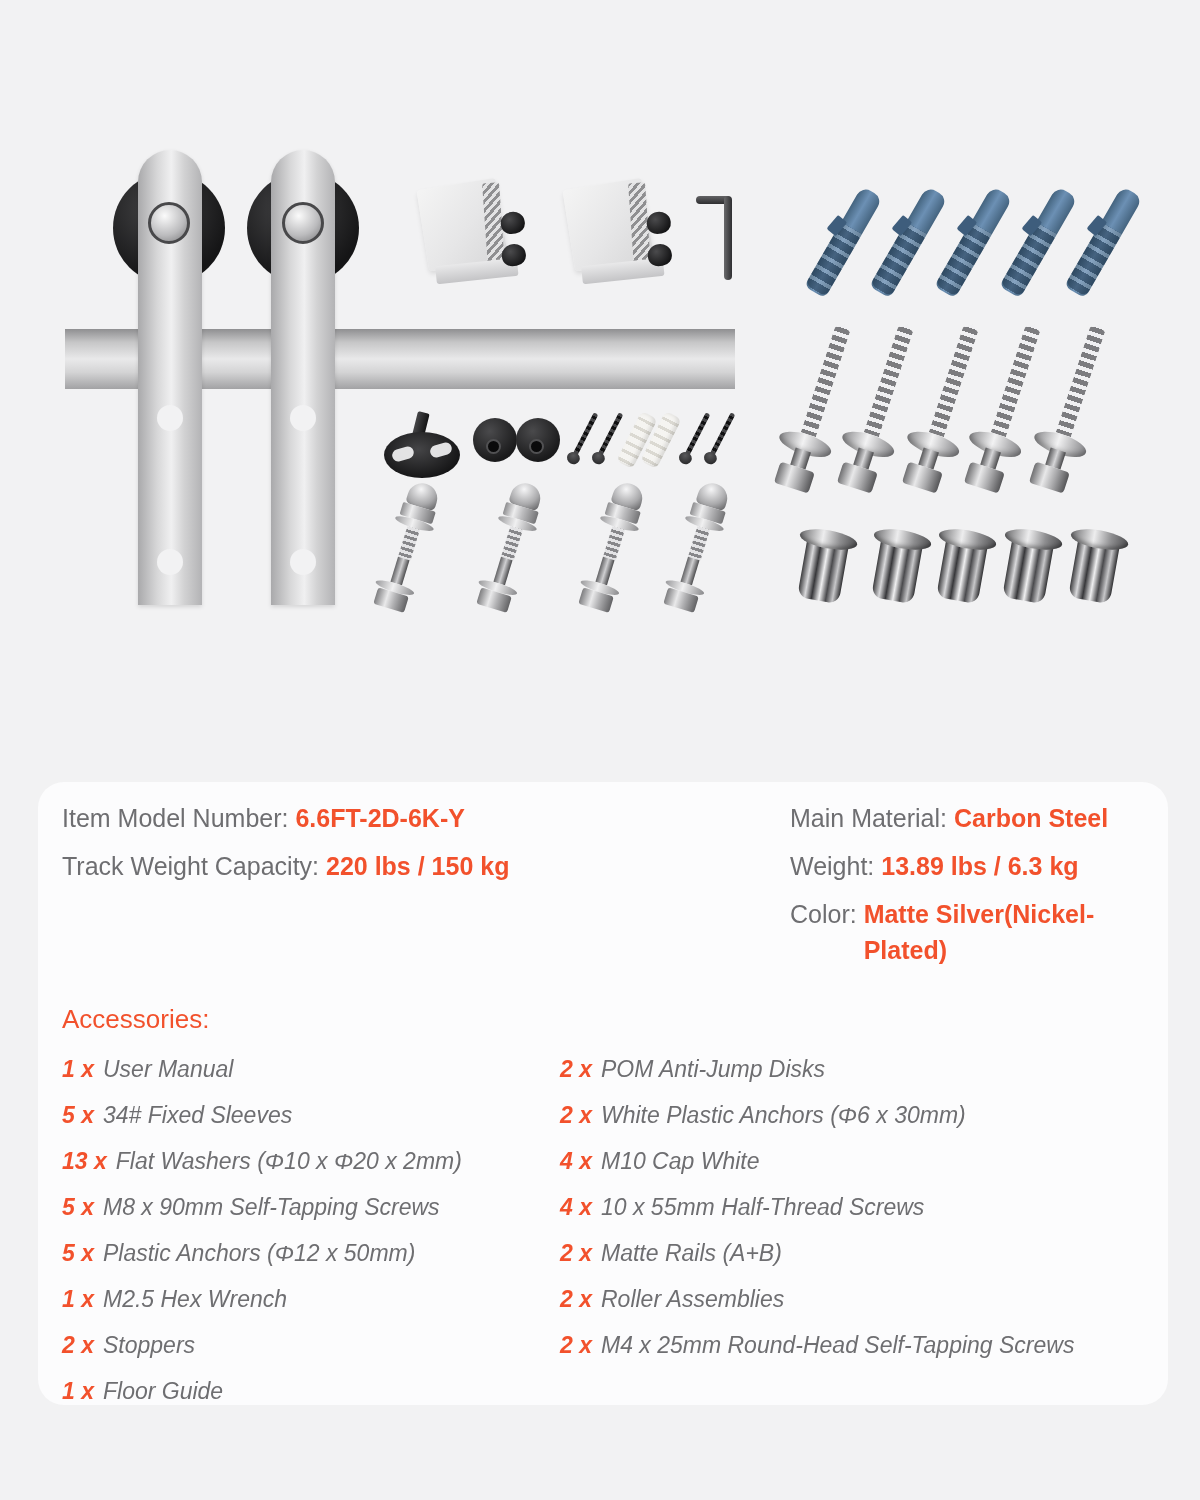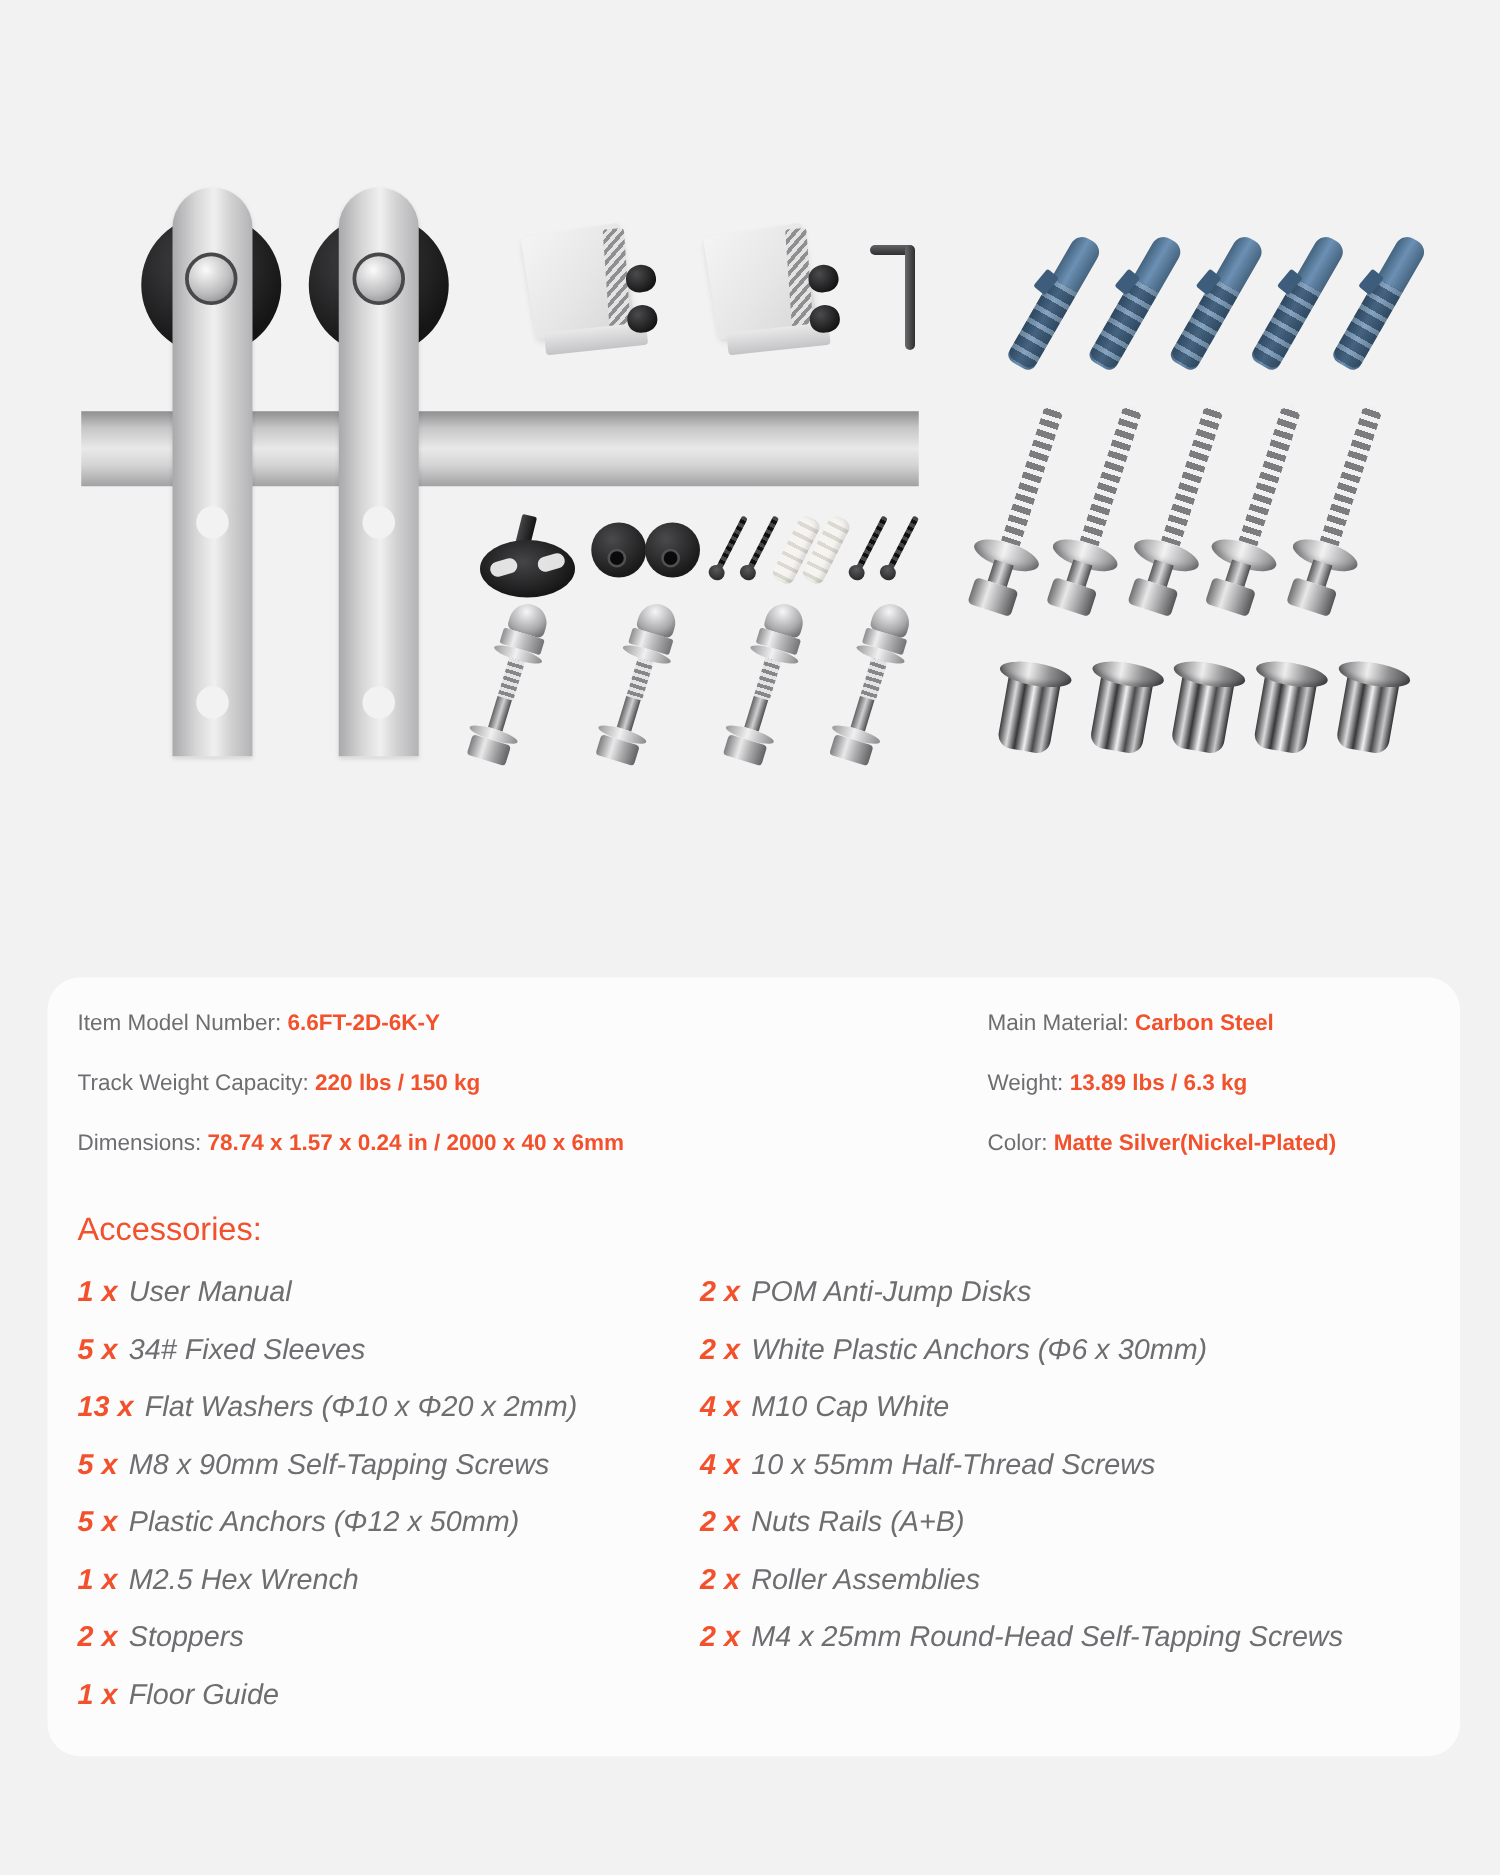--- a/index.html
+++ b/index.html
@@ -109,21 +109,21 @@
     background:linear-gradient(90deg,#6f6f71,#ededee 40%,#8e8e90 70%,#4e4e50);
     box-shadow:inset 0 -3px 4px rgba(0,0,0,.3);z-index:2;}
   .sleeve .bod{width:42px;height:60px;margin-top:-7px;border-radius:4px 4px 11px 11px;
     background:linear-gradient(90deg,#3c3c3e 0%,#d9d9db 18%,#37373a 34%,#efeff0 52%,#4a4a4d 68%,#c7c7c9 84%,#2f2f31 100%);}
   
   .panel{
     position:absolute;left:38px;top:782px;width:1130px;height:623px;border-radius:26px;
     background:var(--panel-bg);padding:18px 24px 0 24px;color:var(--text-gray);
   }
   .specs{display:grid;grid-template-columns:728px auto;}
-  .spec-row{display:flex;font-size:18px;line-height:36px;margin-bottom:12px;}
+  .spec-row{display:flex;font-size:25px;line-height:36px;margin-bottom:12px;}
   .spec-label{flex:none;white-space:pre;}
   .spec-value{font-weight:700;color:var(--accent);}
   .col-right .spec-value{max-width:240px;}
   .acc-title{font-size:26px;font-weight:400;color:var(--accent);margin:22px 0 10px 0;line-height:34px;}
   .acc-grid{display:grid;grid-template-columns:498px auto;}
   .acc-item{font-size:23px;line-height:46px;white-space:nowrap;font-style:italic;}
   .acc-qty{font-weight:700;color:var(--accent);margin-right:9px;}
 </style>
 </head>
 <body>
@@ -318,24 +318,20 @@
   <div class="specs">
     <div class="col-left">
       <div class="spec-row">
         <span class="spec-label">Item Model Number: </span>
         <span class="spec-value">6.6FT-2D-6K-Y</span>
       </div>
       <div class="spec-row">
         <span class="spec-label">Track Weight Capacity: </span>
         <span class="spec-value">220 lbs / 150 kg</span>
       </div>
-      <div class="spec-row">
-        <span class="spec-label">Dimensions: </span>
-        <span class="spec-value">78.74 x 1.57 x 0.24 in / 2000 x 40 x 6mm</span>
-      </div>
     </div>
     <div class="col-right">
       <div class="spec-row">
         <span class="spec-label">Main Material: </span>
         <span class="spec-value">Carbon Steel</span>
       </div>
       <div class="spec-row">
         <span class="spec-label">Weight: </span>
         <span class="spec-value">13.89 lbs / 6.3 kg</span>
       </div>
@@ -357,18 +353,18 @@
       <div class="acc-item"><span class="acc-qty">5 x</span><span>Plastic Anchors (Φ12 x 50mm)</span></div>
       <div class="acc-item"><span class="acc-qty">1 x</span><span>M2.5 Hex Wrench</span></div>
       <div class="acc-item"><span class="acc-qty">2 x</span><span>Stoppers</span></div>
       <div class="acc-item"><span class="acc-qty">1 x</span><span>Floor Guide</span></div>
     </div>
     <div class="acc-col">
       <div class="acc-item"><span class="acc-qty">2 x</span><span>POM Anti-Jump Disks</span></div>
       <div class="acc-item"><span class="acc-qty">2 x</span><span>White Plastic Anchors (Φ6 x 30mm)</span></div>
       <div class="acc-item"><span class="acc-qty">4 x</span><span>M10 Cap White</span></div>
       <div class="acc-item"><span class="acc-qty">4 x</span><span>10 x 55mm Half-Thread Screws</span></div>
-      <div class="acc-item"><span class="acc-qty">2 x</span><span>Nuts Rails (A+B)</span></div>
+      <div class="acc-item"><span class="acc-qty">2 x</span><span>Matte Rails (A+B)</span></div>
       <div class="acc-item"><span class="acc-qty">2 x</span><span>Roller Assemblies</span></div>
       <div class="acc-item"><span class="acc-qty">2 x</span><span>M4 x 25mm Round-Head Self-Tapping Screws</span></div>
     </div>
   </div>
 </div>
 
 </body></html>

